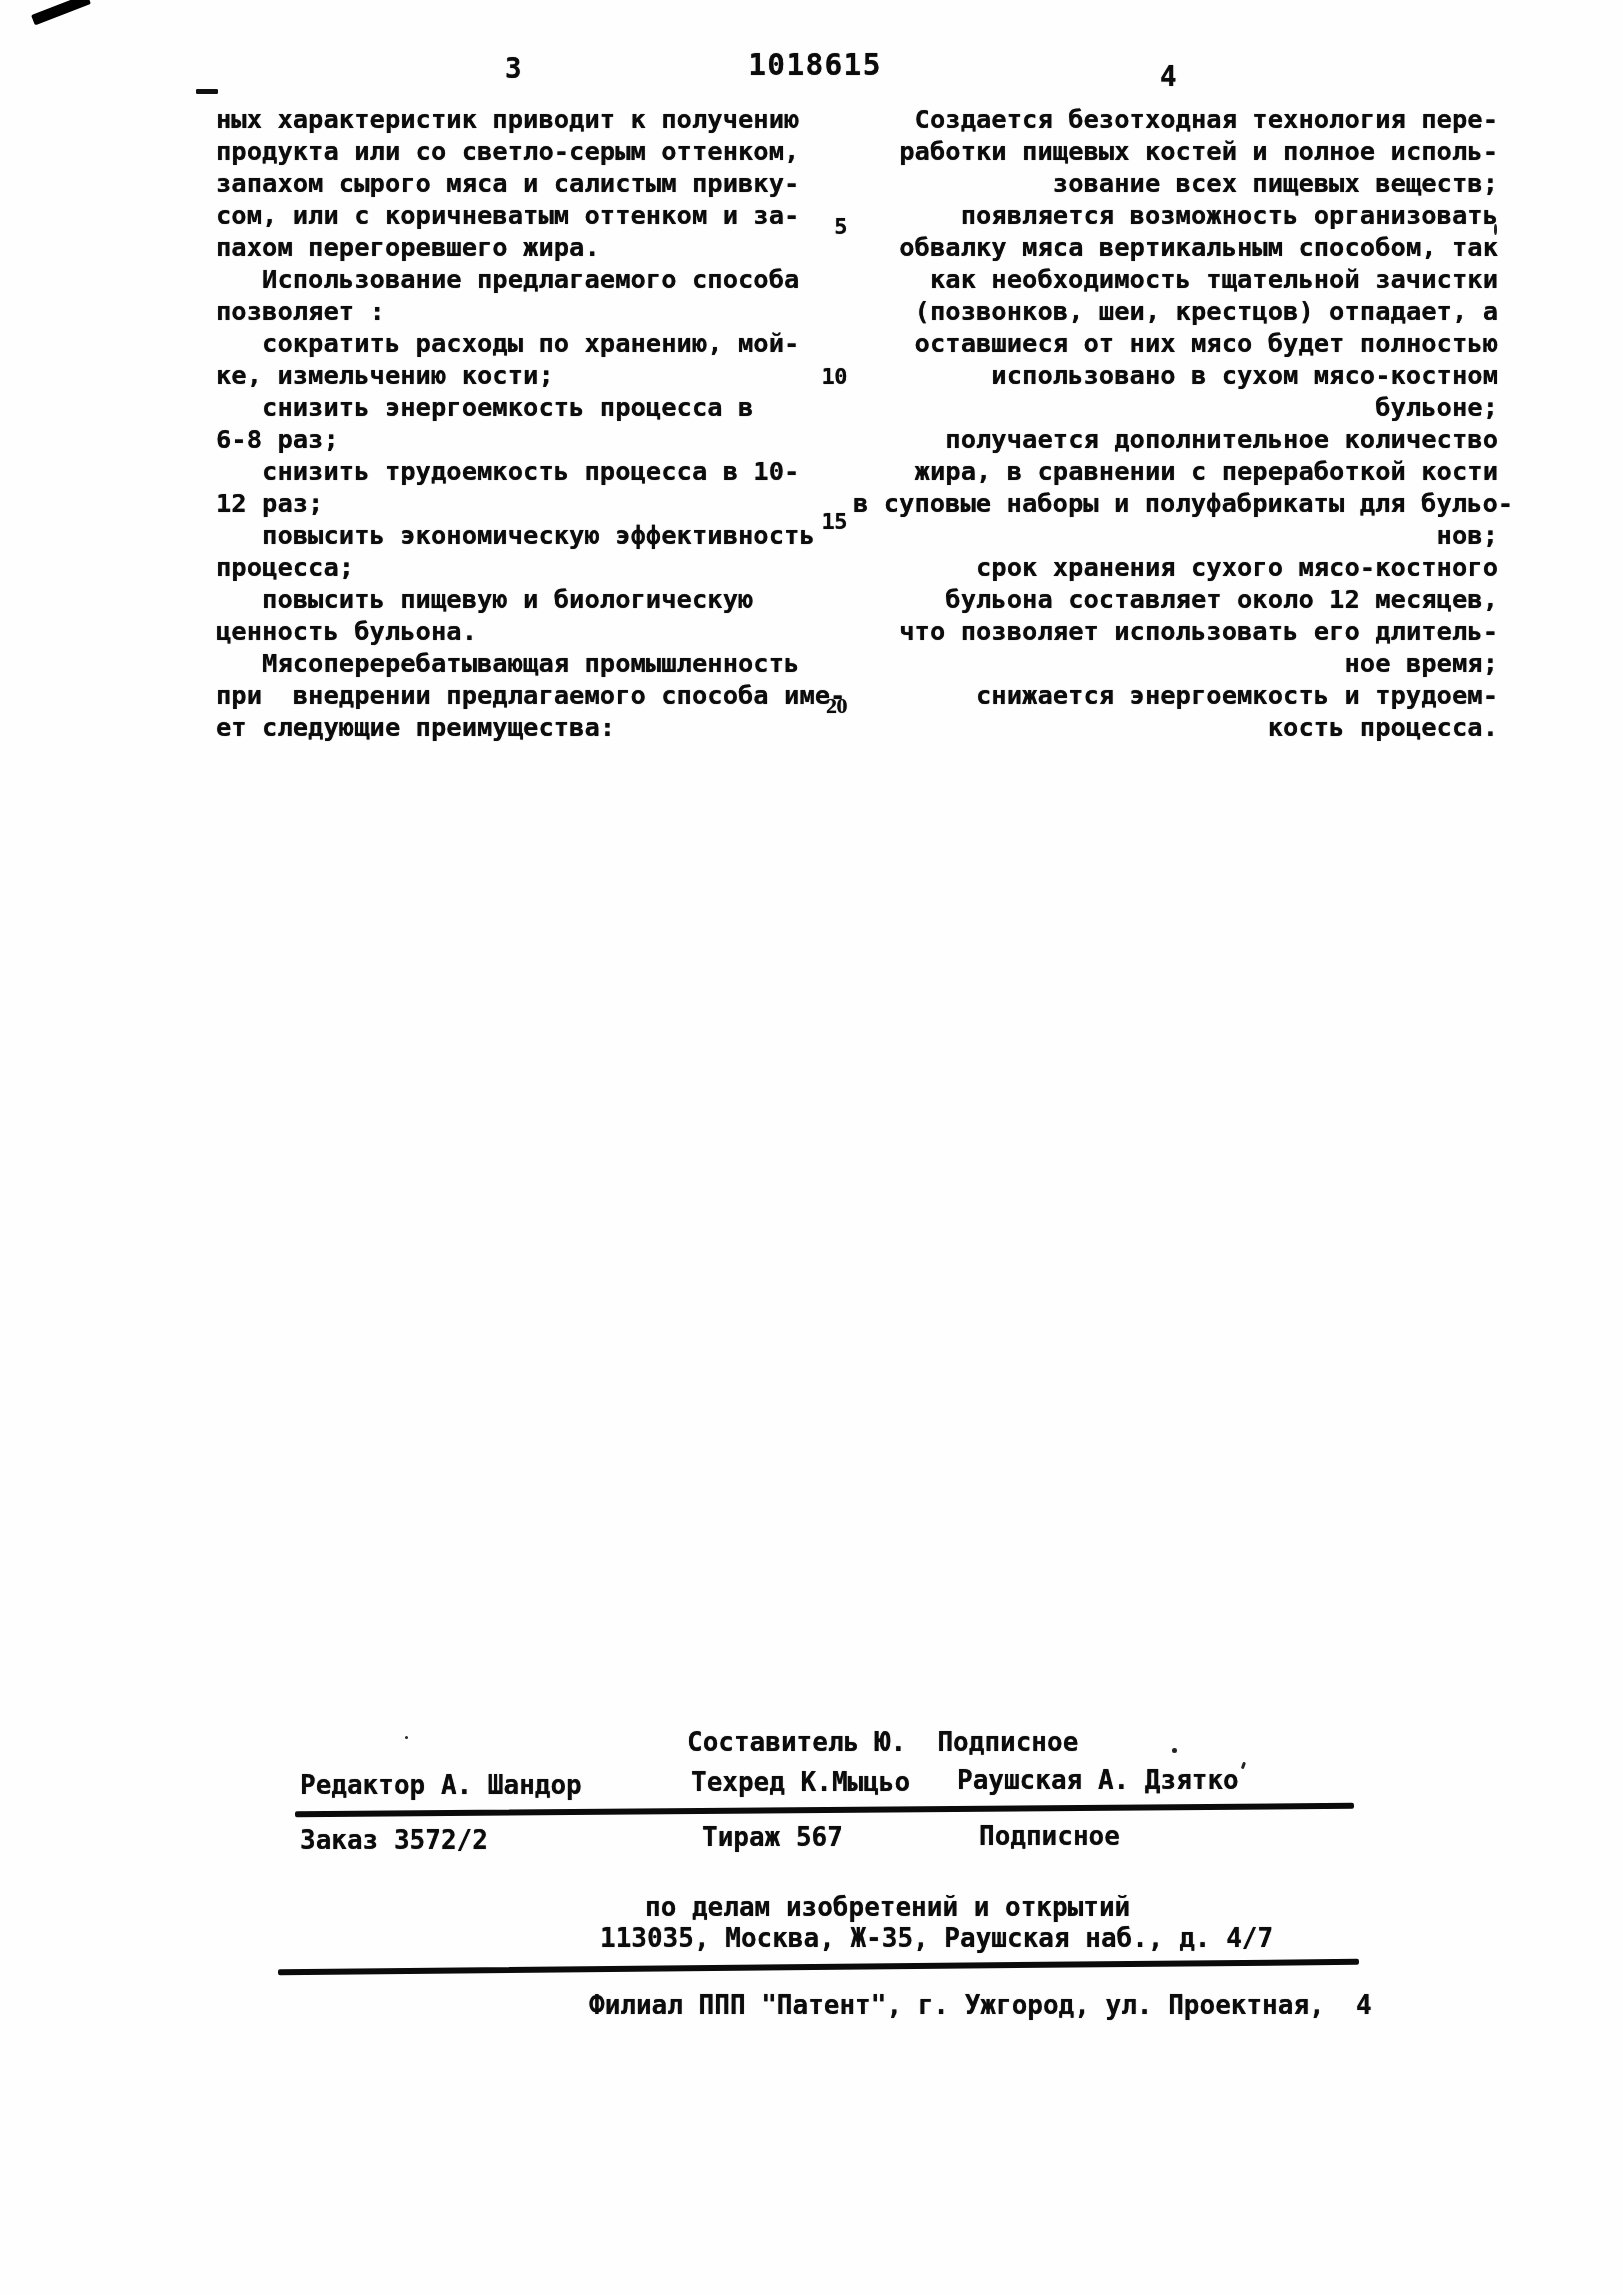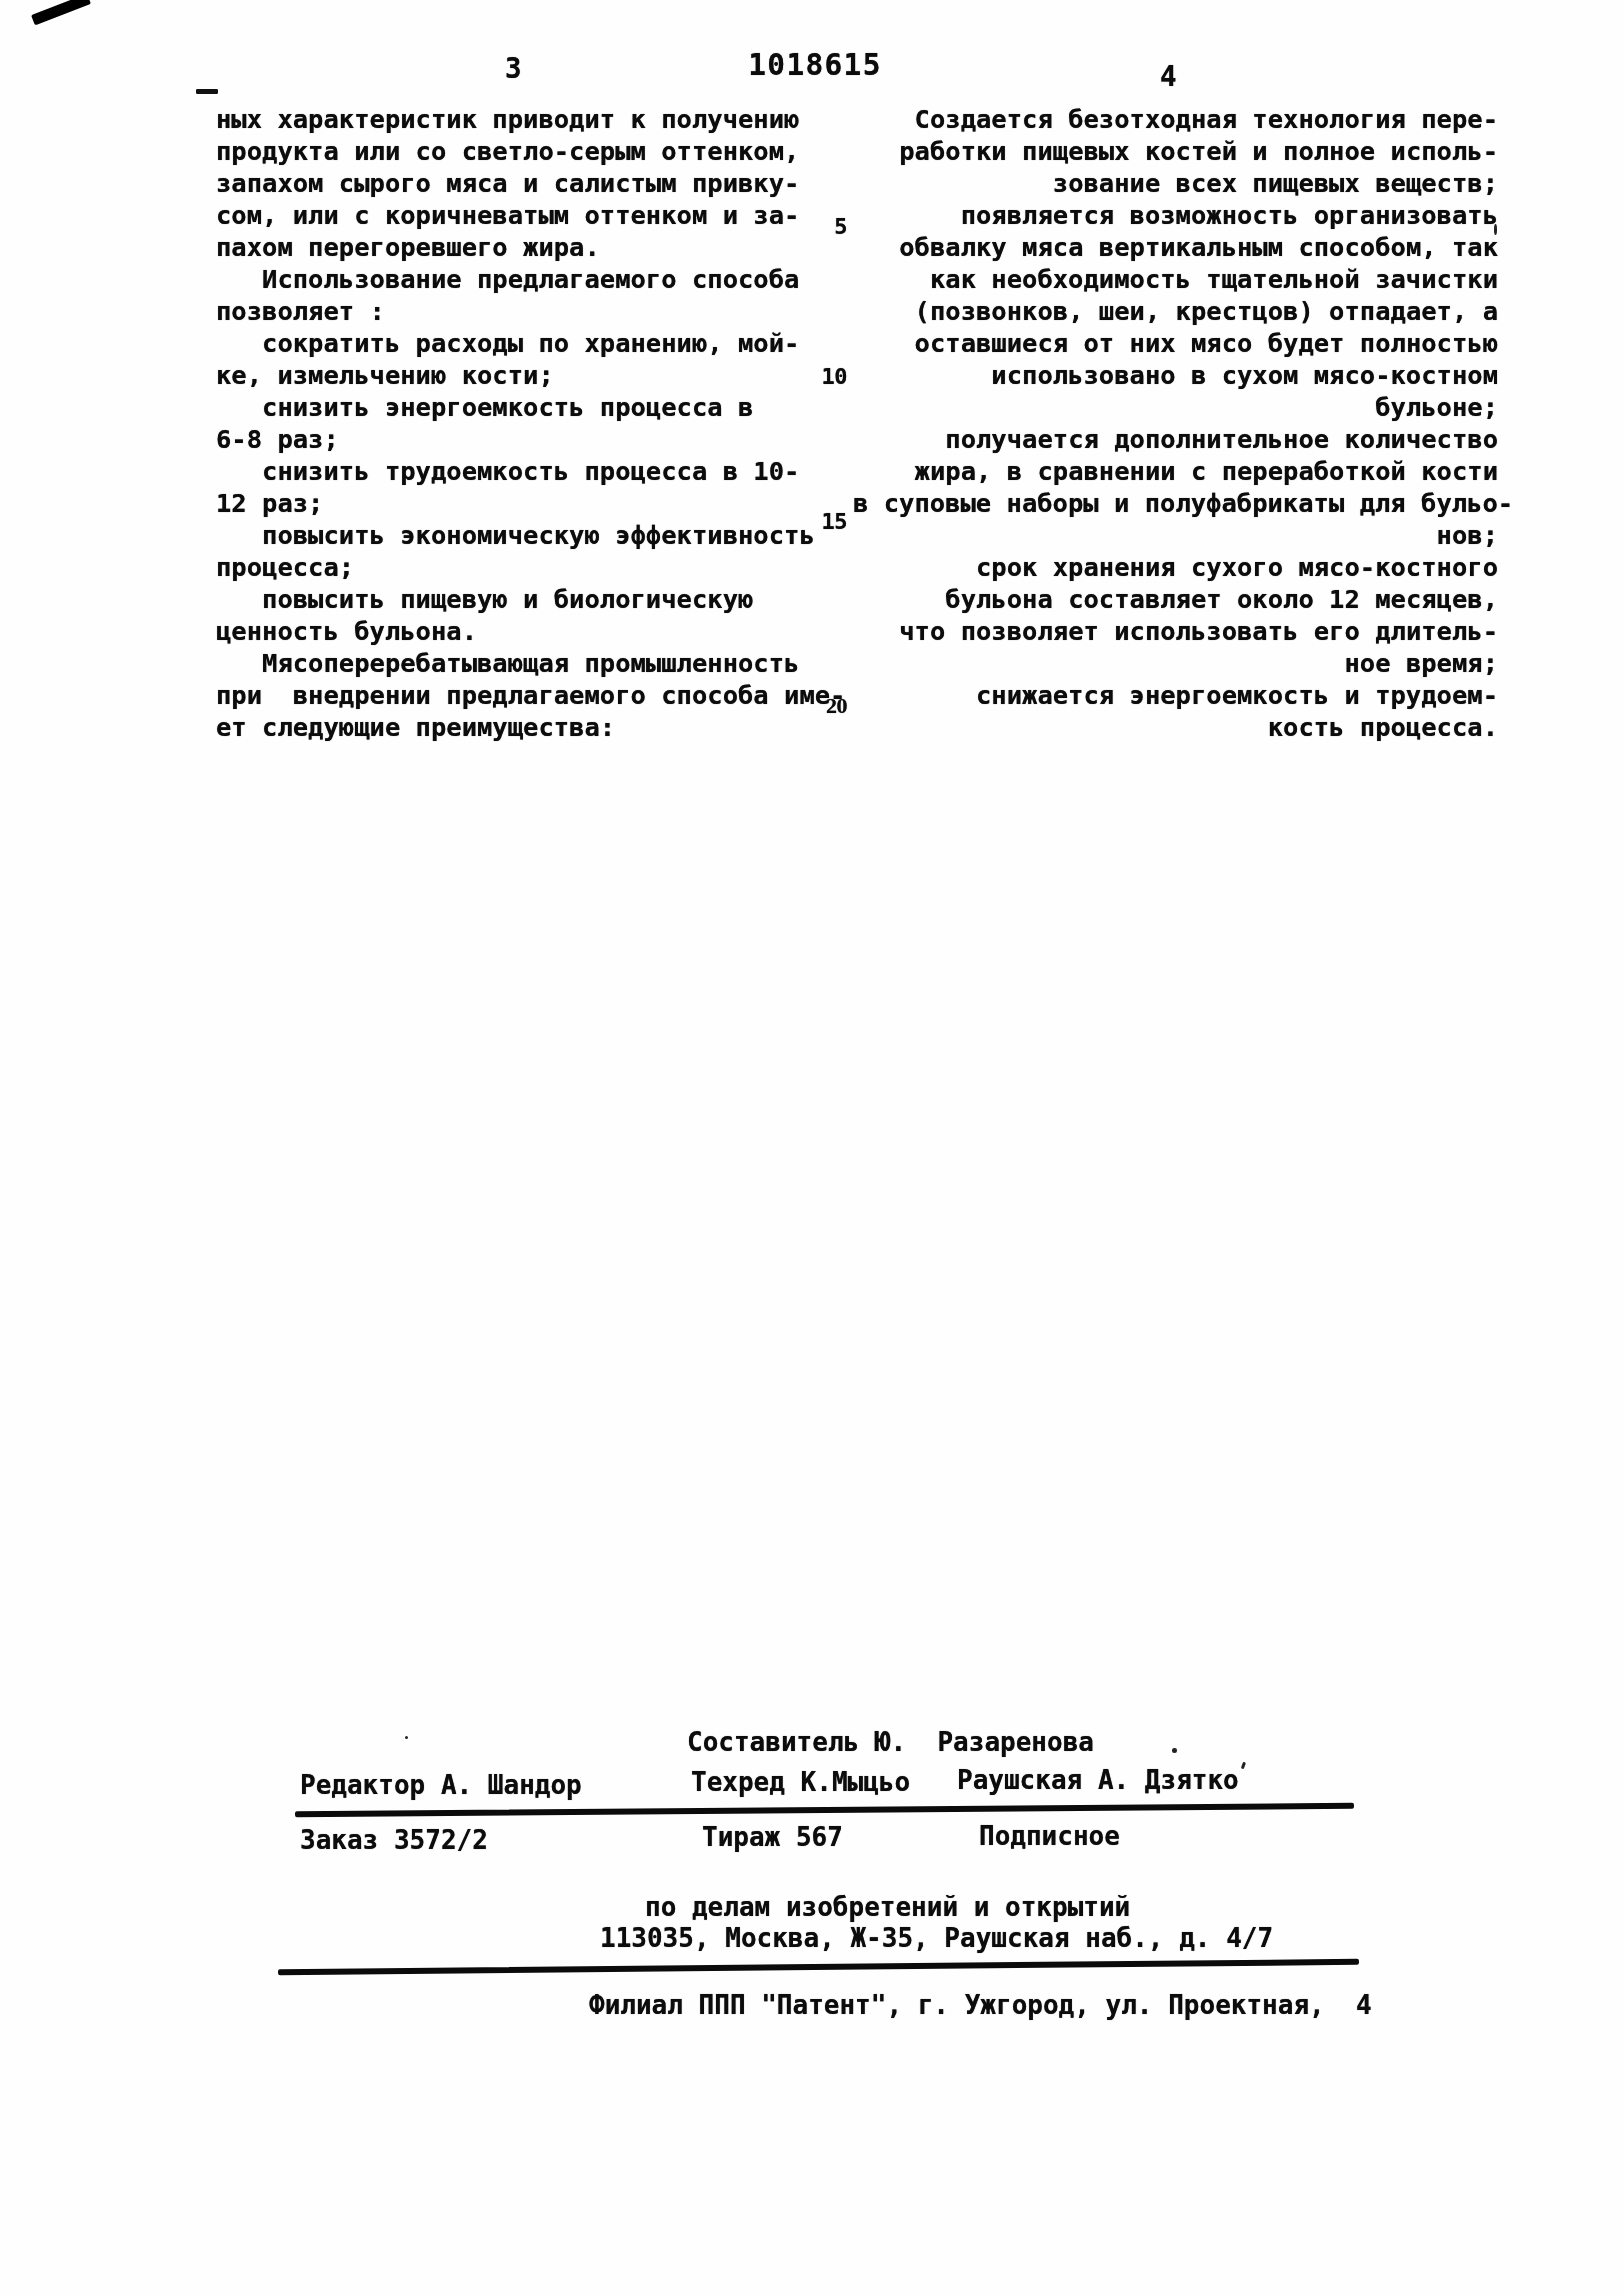--- a/index.html
+++ b/index.html
@@ -75,21 +75,21 @@
   <div class="col col-left"><div class="line">ных характеристик приводит к получению</div><div class="line">продукта или со светло-серым оттенком,</div><div class="line">запахом сырого мяса и салистым привку-</div><div class="line">сом, или с коричневатым оттенком и за-</div><div class="line">пахом перегоревшего жира.</div><div class="line">   Использование предлагаемого способа</div><div class="line">позволяет :</div><div class="line">   сократить расходы по хранению, мой-</div><div class="line">ке, измельчению кости;</div><div class="line">   снизить энергоемкость процесса в</div><div class="line">6-8 раз;</div><div class="line">   снизить трудоемкость процесса в 10-</div><div class="line">12 раз;</div><div class="line">   повысить экономическую эффективность</div><div class="line">процесса;</div><div class="line">   повысить пищевую и биологическую</div><div class="line">ценность бульона.</div><div class="line">   Мясопереребатывающая промышленность</div><div class="line">при  внедрении предлагаемого способа име-</div><div class="line">ет следующие преимущества:</div></div>
   <div class="col col-right"><div class="line">   Создается безотходная технология пере-</div><div class="line">работки пищевых костей и полное исполь-</div><div class="line">зование всех пищевых веществ;</div><div class="line">   появляется возможность организовать</div><div class="line">обвалку мяса вертикальным способом, так</div><div class="line">как необходимость тщательной зачистки</div><div class="line">(позвонков, шеи, крестцов) отпадает, а</div><div class="line">оставшиеся от них мясо будет полностью</div><div class="line">использовано в сухом мясо-костном</div><div class="line">бульоне;</div><div class="line">   получается дополнительное количество</div><div class="line">жира, в сравнении с переработкой кости</div><div class="line">в суповые наборы и полуфабрикаты для бульо-</div><div class="line">нов;</div><div class="line">   срок хранения сухого мясо-костного</div><div class="line">бульона составляет около 12 месяцев,</div><div class="line">что позволяет использовать его длитель-</div><div class="line">ное время;</div><div class="line">   снижается энергоемкость и трудоем-</div><div class="line">кость процесса.</div></div>
 
   <div class="gutter">
       <div class="gnum">5</div>
       <div class="gnum">10</div>
       <div class="gnum">15</div>
       <div class="gnum">20</div>
     </div>
 
-  <div class="fline f-compiler">Составитель Ю.  Разаренова</div>
+  <div class="fline f-compiler">Составитель Ю.  Подписное</div>
   <div class="fline f-editor">Редактор А. Шандор</div>
   <div class="fline f-techred">Техред К.Мыцьо</div>
   <div class="fline f-corrector">Раушская А. Дзятко</div>
 
   <div class="rule rule-1"></div>
 
   <div class="fline f-order">Заказ 3572/2</div>
   <div class="fline f-tirazh">Тираж 567</div>
   <div class="fline f-podpisnoe">Подписное</div>
   <div class="fline f-org2">по делам изобретений и открытий</div>

